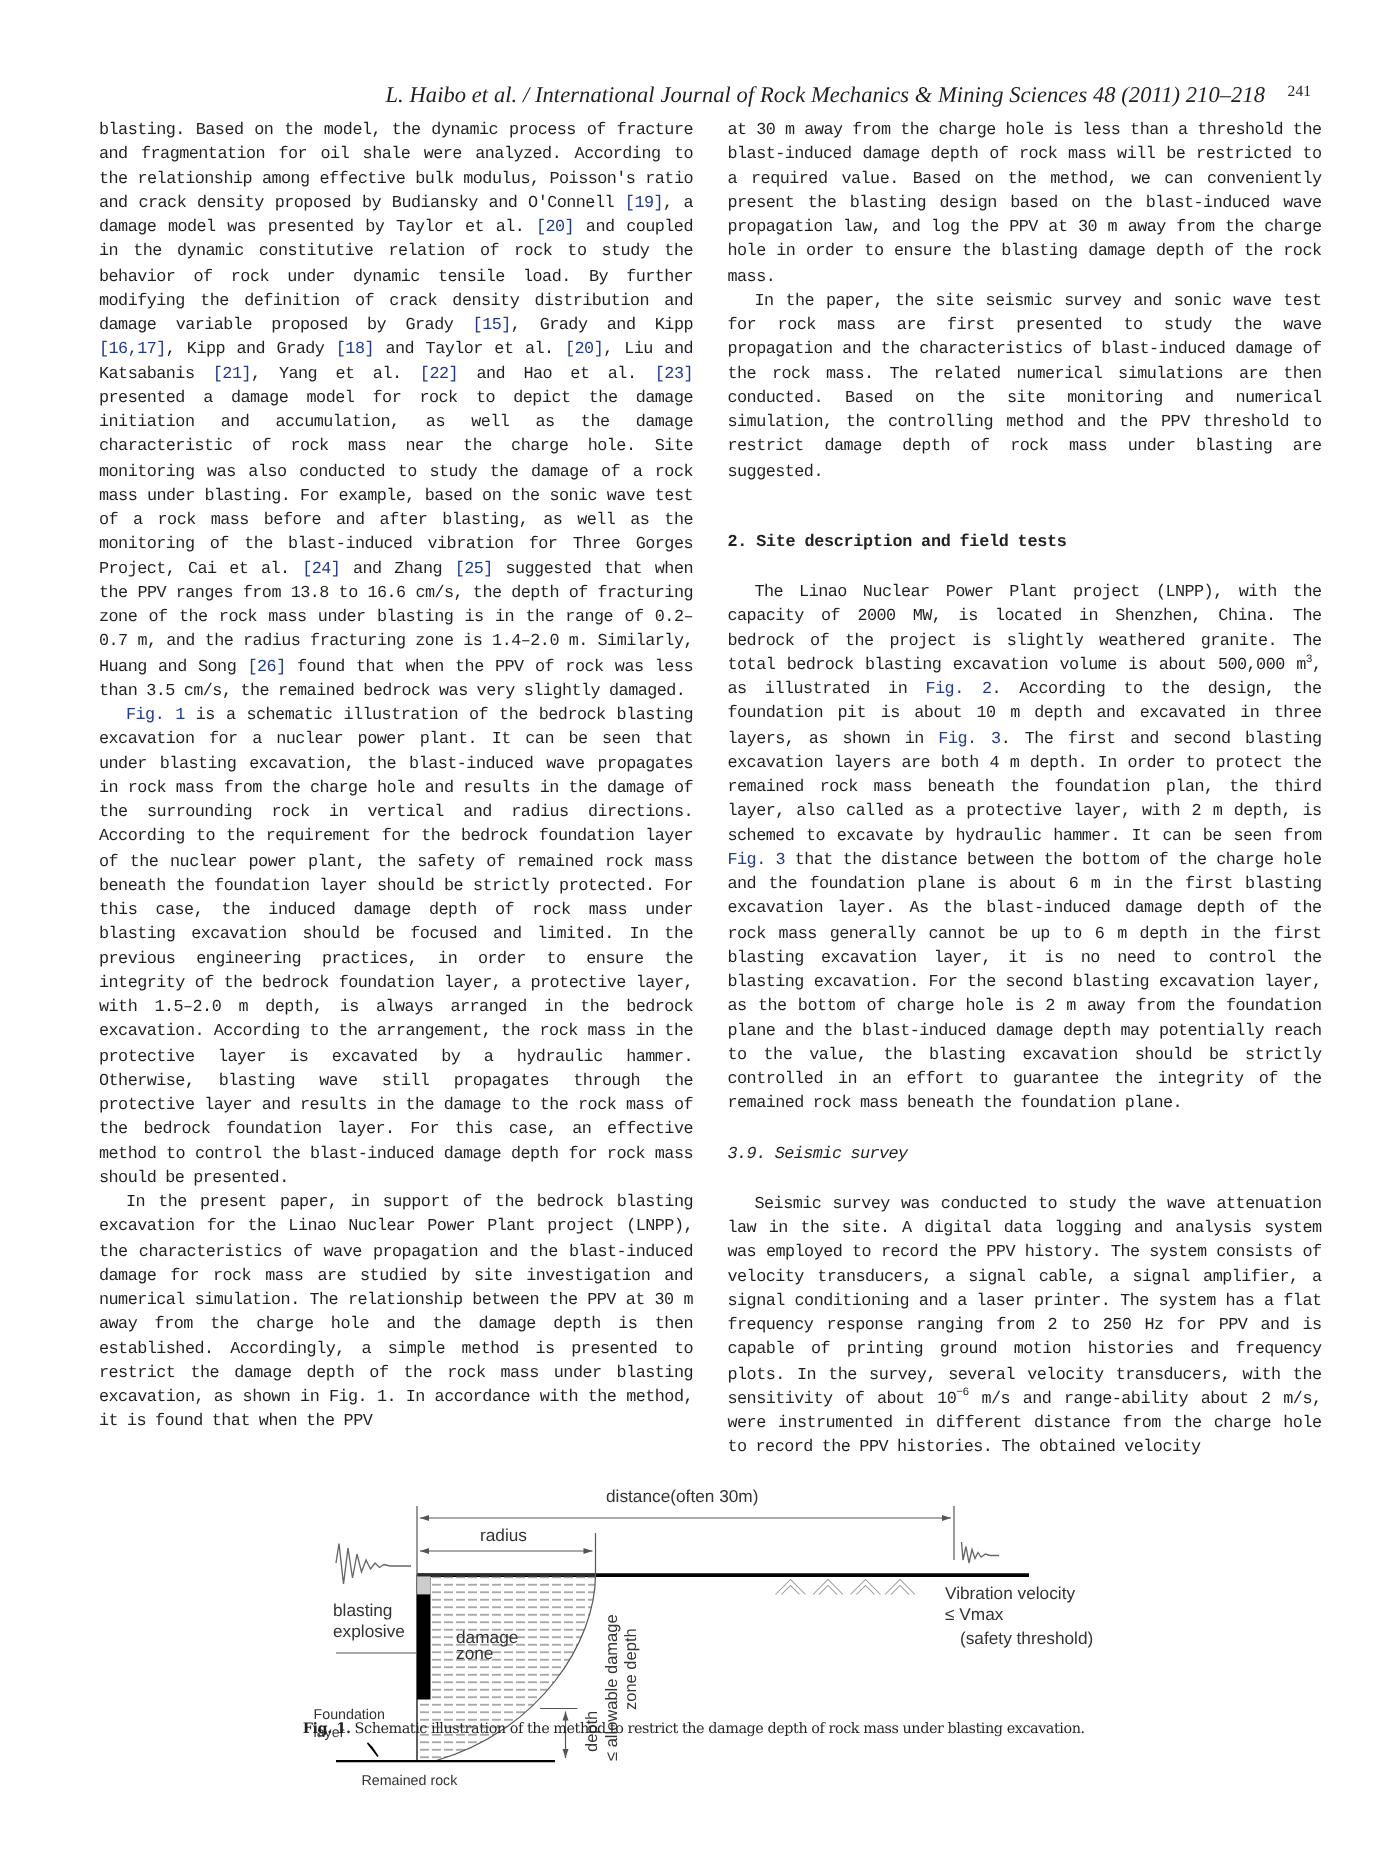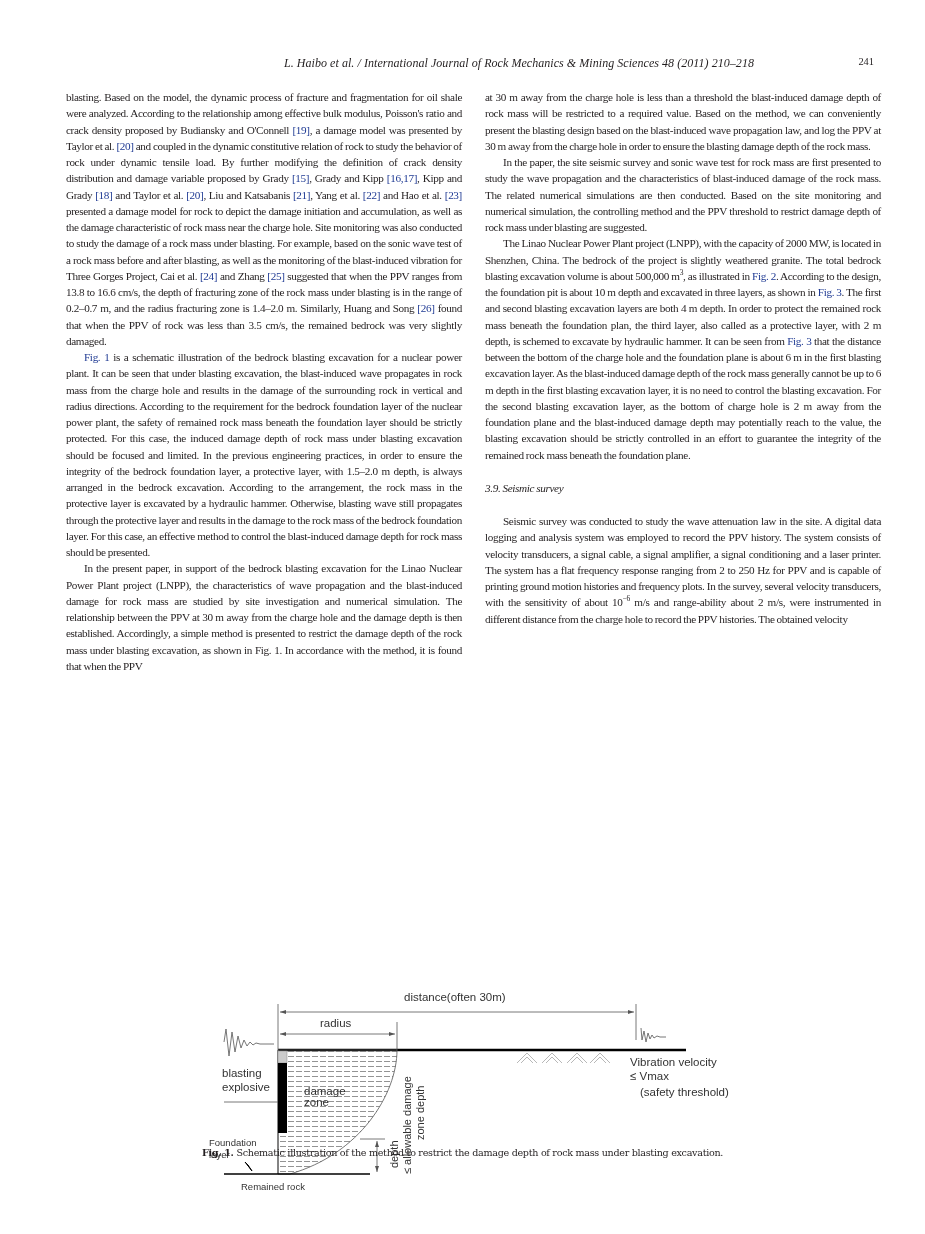--- a/index.html
+++ b/index.html
@@ -1,23 +1,23 @@
 <!DOCTYPE html>
 <html><head>
 <meta charset="utf-8">
 <style>
   html, body { margin:0; padding:0; background:#ffffff; }
   body { width:925px; height:1234px; position:relative; overflow:hidden;
          font-family:"DejaVu Serif", "Liberation Serif", serif; color:#231f20; }
   .running-head { position:absolute; top:56px; left:0; width:925px; height:16px; }
-  .running-head .journal { position:absolute; left:257px; top:0; font-size:12px; font-style:italic;
-         font-family:"Liberation Serif", serif; letter-spacing:0.05px;margin-left:27px; }
+  .running-head .journal { position:absolute; left:257px; top:0; font-size:15px; font-style:italic;
+         font-family:"Liberation Serif", serif; letter-spacing:0.05px; }
   .running-head .pageno { position:absolute; right:51px; top:0; font-size:10.4px; font-family:"Liberation Serif", serif; }
-  .col { position:absolute; top:89px; width:396px; font-size:11.2px; line-height:16.25px;
-         text-align:justify; font-family:Liberation Serif, serif; letter-spacing:-0.35px; word-spacing:-0.4px; }
+  .col { position:absolute; top:79px; width:396px; font-size:11.2px; line-height:16.25px;
+         text-align:justify; font-family:Liberation Mono, monospace; letter-spacing:-0.35px; word-spacing:-0.4px; }
   .col.left { left:66px; }
   .col.right { left:485px; }
   .col p { margin:0; }
   .col p.indent { text-indent:18px; }
   .ref { color:#1f3a93; }
   .section-head { font-weight:bold; margin:31px 0 17px 0 !important; text-align:left; letter-spacing:-0.2px; }
   .subsection-head { font-style:italic; margin:17px 0 17px 0 !important; text-align:left; }
   sup { font-size:7.5px; line-height:0; vertical-align:5px; }
   .figure { position:absolute; left:200px; top:984px; width:545px; height:215px; }
   .figure svg { width:545px; height:215px; }
@@ -36,20 +36,21 @@
 
 <div class="col left">
   <p><span>blasting. Based on the model, the dynamic process of fracture and fragmentation for oil shale were analyzed. According to the relationship among effective bulk modulus, Poisson's ratio and crack density proposed by Budiansky and O'Connell </span><span class="ref">[19]</span><span>, a damage model was presented by Taylor et al. </span><span class="ref">[20]</span><span> and coupled in the dynamic constitutive relation of rock to study the behavior of rock under dynamic tensile load. By further modifying the definition of crack density distribution and damage variable proposed by Grady </span><span class="ref">[15]</span><span>, Grady and Kipp </span><span class="ref">[16,17]</span><span>, Kipp and Grady </span><span class="ref">[18]</span><span> and Taylor et al. </span><span class="ref">[20]</span><span>, Liu and Katsabanis </span><span class="ref">[21]</span><span>, Yang et al. </span><span class="ref">[22]</span><span> and Hao et al. </span><span class="ref">[23]</span><span> presented a damage model for rock to depict the damage initiation and accumulation, as well as the damage characteristic of rock mass near the charge hole. Site monitoring was also conducted to study the damage of a rock mass under blasting. For example, based on the sonic wave test of a rock mass before and after blasting, as well as the monitoring of the blast-induced vibration for Three Gorges Project, Cai et al. </span><span class="ref">[24]</span><span> and Zhang </span><span class="ref">[25]</span><span> suggested that when the PPV ranges from 13.8 to 16.6 cm/s, the depth of fracturing zone of the rock mass under blasting is in the range of 0.2–0.7 m, and the radius fracturing zone is 1.4–2.0 m. Similarly, Huang and Song </span><span class="ref">[26]</span><span> found that when the PPV of rock was less than 3.5 cm/s, the remained bedrock was very slightly damaged.</span></p>
   <p class="indent"><span class="ref">Fig. 1</span><span> is a schematic illustration of the bedrock blasting excavation for a nuclear power plant. It can be seen that under blasting excavation, the blast-induced wave propagates in rock mass from the charge hole and results in the damage of the surrounding rock in vertical and radius directions. According to the requirement for the bedrock foundation layer of the nuclear power plant, the safety of remained rock mass beneath the foundation layer should be strictly protected. For this case, the induced damage depth of rock mass under blasting excavation should be focused and limited. In the previous engineering practices, in order to ensure the integrity of the bedrock foundation layer, a protective layer, with 1.5–2.0 m depth, is always arranged in the bedrock excavation. According to the arrangement, the rock mass in the protective layer is excavated by a hydraulic hammer. Otherwise, blasting wave still propagates through the protective layer and results in the damage to the rock mass of the bedrock foundation layer. For this case, an effective method to control the blast-induced damage depth for rock mass should be presented.</span></p>
   <p class="indent">In the present paper, in support of the bedrock blasting excavation for the Linao Nuclear Power Plant project (LNPP), the characteristics of wave propagation and the blast-induced damage for rock mass are studied by site investigation and numerical simulation. The relationship between the PPV at 30 m away from the charge hole and the damage depth is then established. Accordingly, a simple method is presented to restrict the damage depth of the rock mass under blasting excavation, as shown in Fig. 1. In accordance with the method, it is found that when the PPV</p>
 </div>
 
 <div class="col right">
   <p>at 30 m away from the charge hole is less than a threshold the blast-induced damage depth of rock mass will be restricted to a required value. Based on the method, we can conveniently present the blasting design based on the blast-induced wave propagation law, and log the PPV at 30 m away from the charge hole in order to ensure the blasting damage depth of the rock mass.</p>
   <p class="indent">In the paper, the site seismic survey and sonic wave test for rock mass are first presented to study the wave propagation and the characteristics of blast-induced damage of the rock mass. The related numerical simulations are then conducted. Based on the site monitoring and numerical simulation, the controlling method and the PPV threshold to restrict damage depth of rock mass under blasting are suggested.</p>
+  <p class="section-head">2.  Site description and field tests</p>
   <p class="indent"><span>The Linao Nuclear Power Plant project (LNPP), with the capacity of 2000 MW, is located in Shenzhen, China. The bedrock of the project is slightly weathered granite. The total bedrock blasting excavation volume is about 500,000 m</span><sup>3</sup><span>, as illustrated in </span><span class="ref">Fig. 2</span><span>. According to the design, the foundation pit is about 10 m depth and excavated in three layers, as shown in </span><span class="ref">Fig. 3</span><span>. The first and second blasting excavation layers are both 4 m depth. In order to protect the remained rock mass beneath the foundation plan, the third layer, also called as a protective layer, with 2 m depth, is schemed to excavate by hydraulic hammer. It can be seen from </span><span class="ref">Fig. 3</span><span> that the distance between the bottom of the charge hole and the foundation plane is about 6 m in the first blasting excavation layer. As the blast-induced damage depth of the rock mass generally cannot be up to 6 m depth in the first blasting excavation layer, it is no need to control the blasting excavation. For the second blasting excavation layer, as the bottom of charge hole is 2 m away from the foundation plane and the blast-induced damage depth may potentially reach to the value, the blasting excavation should be strictly controlled in an effort to guarantee the integrity of the remained rock mass beneath the foundation plane.</span></p>
   <p class="subsection-head">3.9.  Seismic survey</p>
   <p class="indent"><span>Seismic survey was conducted to study the wave attenuation law in the site. A digital data logging and analysis system was employed to record the PPV history. The system consists of velocity transducers, a signal cable, a signal amplifier, a signal conditioning and a laser printer. The system has a flat frequency response ranging from 2 to 250 Hz for PPV and is capable of printing ground motion histories and frequency plots. In the survey, several velocity transducers, with the sensitivity of about 10</span><sup>−6</sup><span> m/s and range-ability about 2 m/s, were instrumented in different distance from the charge hole to record the PPV histories. The obtained velocity</span></p>
 </div>
 
 <div class="figure">
   <svg viewBox="0 0 545 215" xmlns="http://www.w3.org/2000/svg">
     <defs>
       <pattern id="hatch" width="8" height="5" patternUnits="userSpaceOnUse">
         <line x1="0" y1="2.5" x2="6" y2="2.5" stroke="#777" stroke-width="0.8"></line>

